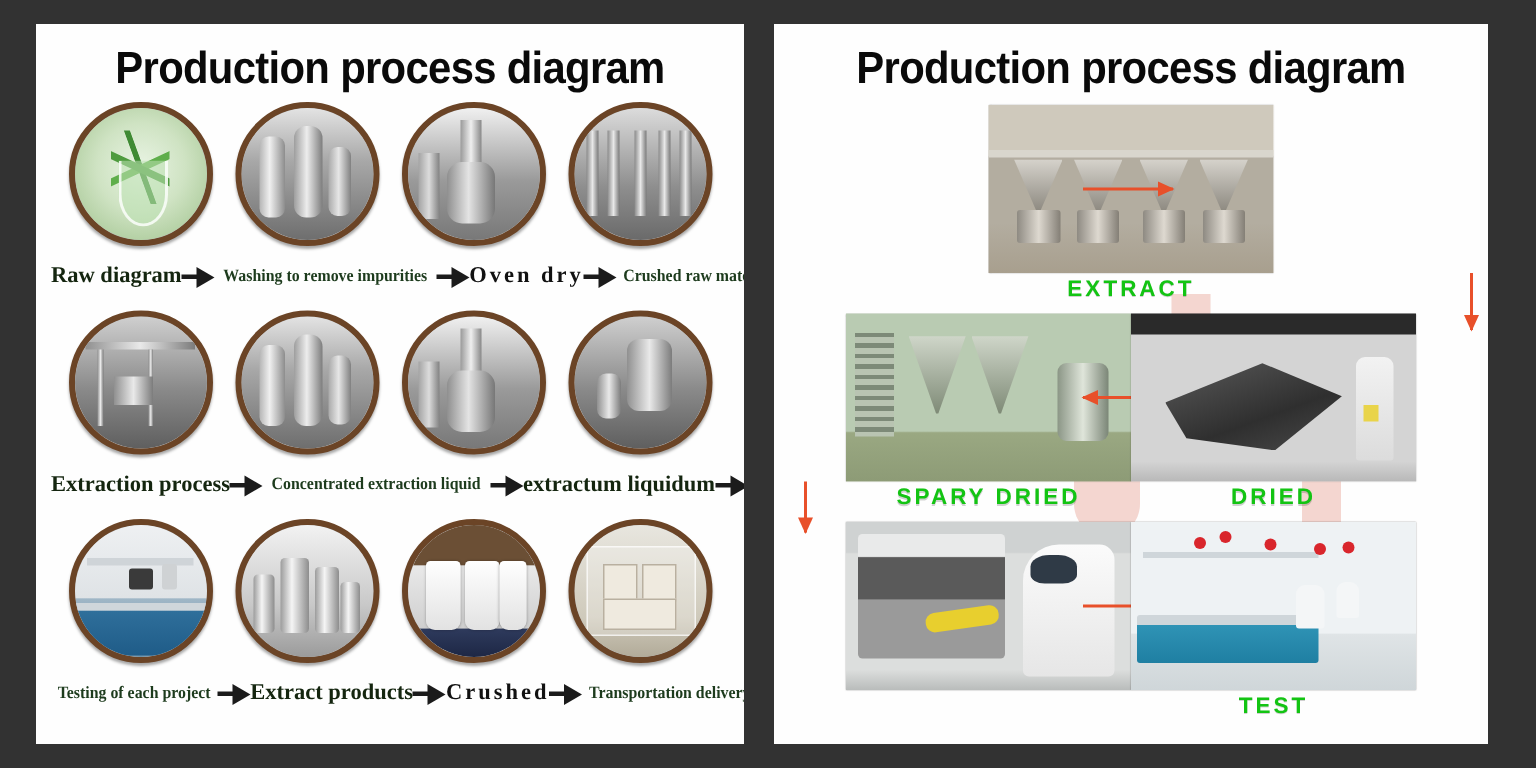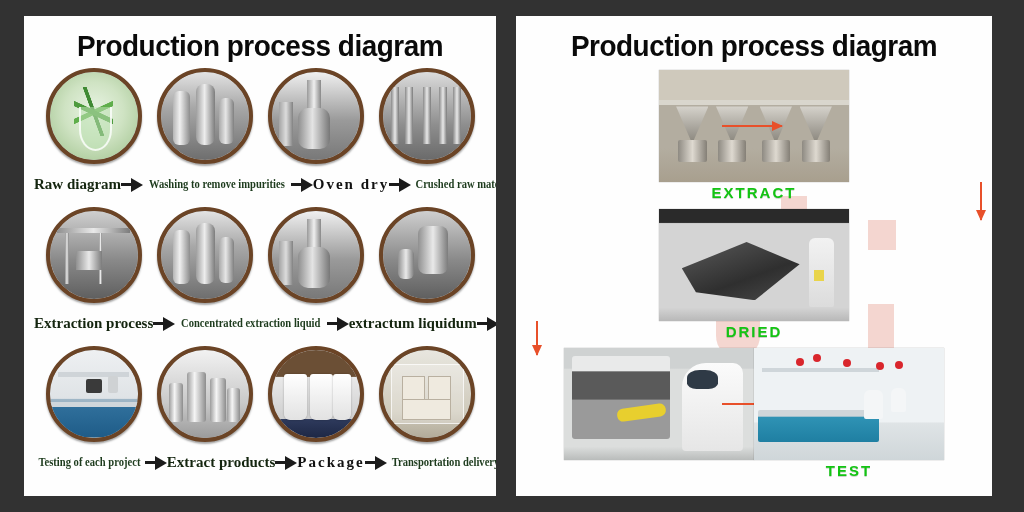--- a/index.html
+++ b/index.html
@@ -358,21 +358,21 @@
               <div class="bx" style="left:52%;top:30%;width:24%;height:26%"></div>
               <div class="bx" style="left:22%;top:56%;width:54%;height:22%"></div>
             </div>
           </div>
         </div>
         <div class="lrow">
           <div class="lbl small">Testing of each project</div>
           <div class="arw"></div>
           <div class="lbl big">Extract products</div>
           <div class="arw"></div>
-          <div class="lbl spaced">Package</div>
+          <div class="lbl spaced">Crushed</div>
           <div class="arw"></div>
           <div class="lbl small">Transportation delivery</div>
         </div>
       </div>
 
     </div>
   </div>
 
   <div class="gap"></div>
 
@@ -410,20 +410,29 @@
         </div>
 
 
         <div class="rarrow a-down" style="left:449px;top:112px;width:12px;height:38px;">
           <div class="shaft"></div>
             <div class="head"></div>
         </div>
       </div>
 
       <div class="grow">
+        <div class="cell">
+          <div class="photo p-spray">
+            <div class="stair"></div>
+            <div class="cone" style="left:22%"></div>
+            <div class="cone" style="left:44%"></div>
+            <div class="vessel"></div>
+          </div>
+          <div class="cap">SPARY DRIED</div>
+        </div>
 
         <div class="rarrow a-left" style="left:196px;top:50px;width:60px;height:12px;">
           <div class="shaft"></div>
             <div class="head"></div>
         </div>
 
         <div class="cell">
           <div class="photo p-blend">
             <div class="cone"></div>
             <div class="worker"></div>

